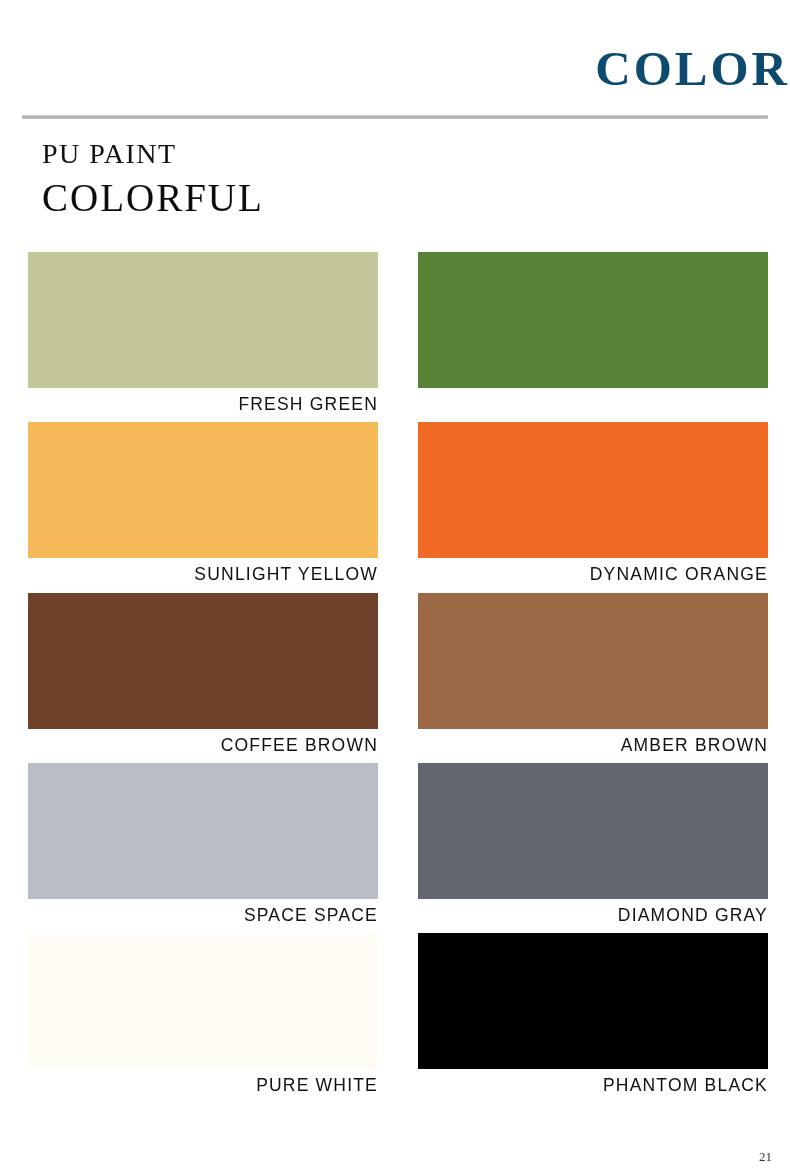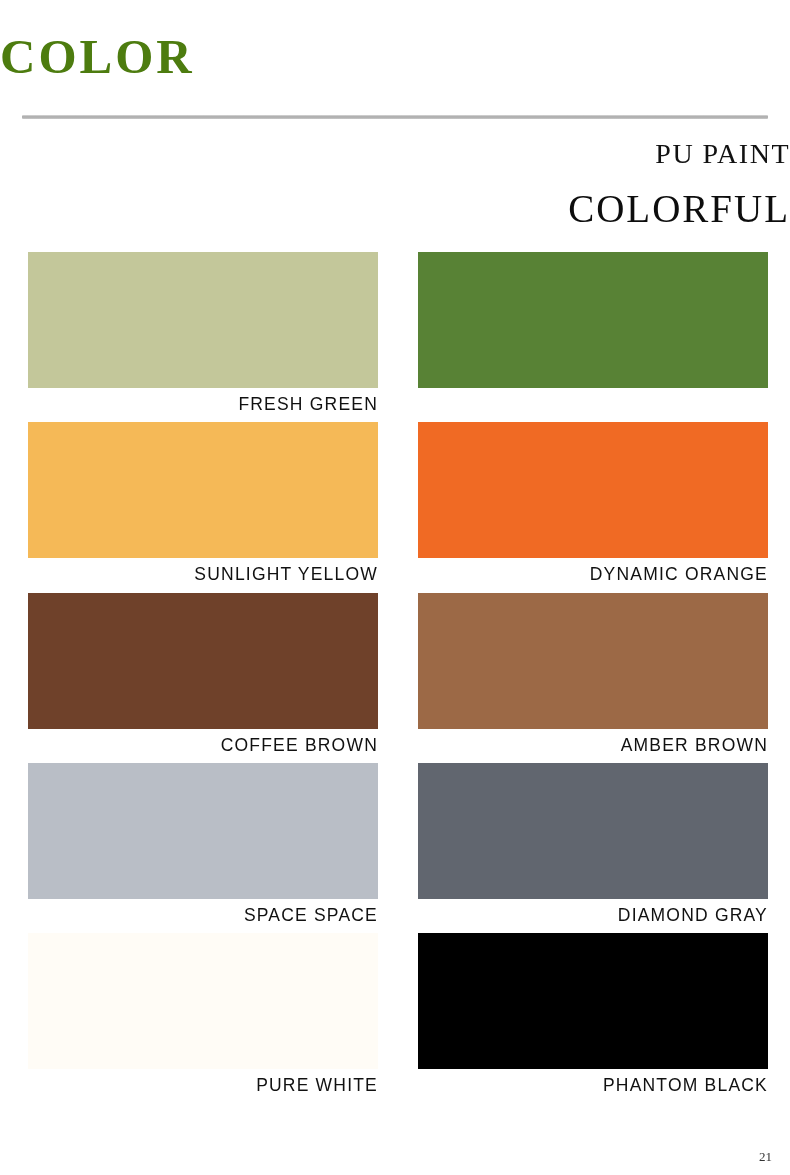--- a/index.html
+++ b/index.html
@@ -23,27 +23,27 @@
   .header {
     position: relative;
     height: 112px;
     width: 100%;
   }
 
   .main-title {
     position: absolute;
     left: 0;
     right: 0;
-    top: 32px;
-    text-align: left;
+    top: 44px;
+    text-align: right;
     font-family: "Liberation Serif", serif;
     font-size: 49px;
     font-weight: bold;
     letter-spacing: 3px;
-    color: #4d7c0f;
+    color: #0c4a6e;
     line-height: 1;
   }
 
   .logo-block {
     position: absolute;
     right: 16px;
     top: 6px;
     width: 152px;
     text-align: center;
   }
@@ -100,38 +100,39 @@
     background: linear-gradient(to bottom, #d9d9d9 0%, #a9a9a9 45%, #c9c9c9 100%);
     border-radius: 1px;
   }
 
   
   .sub-block {
     position: absolute;
     left: 0;
     right: 0;
     top: 138px;
-    text-align: right;
+    text-align: left;
+    padding-left: 42px;
   }
 
   .sub-line-1 {
     font-family: "Liberation Serif", serif;
     font-size: 28px;
     font-weight: normal;
     letter-spacing: 1.5px;
     color: #111111;
   }
 
   .sub-line-2 {
     font-family: "Liberation Serif", serif;
     font-size: 39px;
     font-weight: normal;
     letter-spacing: 2px;
     color: #0d0d0d;
-    margin-top: 16px;
+    margin-top: 5px;
   }
 
   
   .grid {
     position: absolute;
     left: 28px;
     top: 252px;
     width: 740px;
     display: grid;
     grid-template-columns: 350px 350px;

